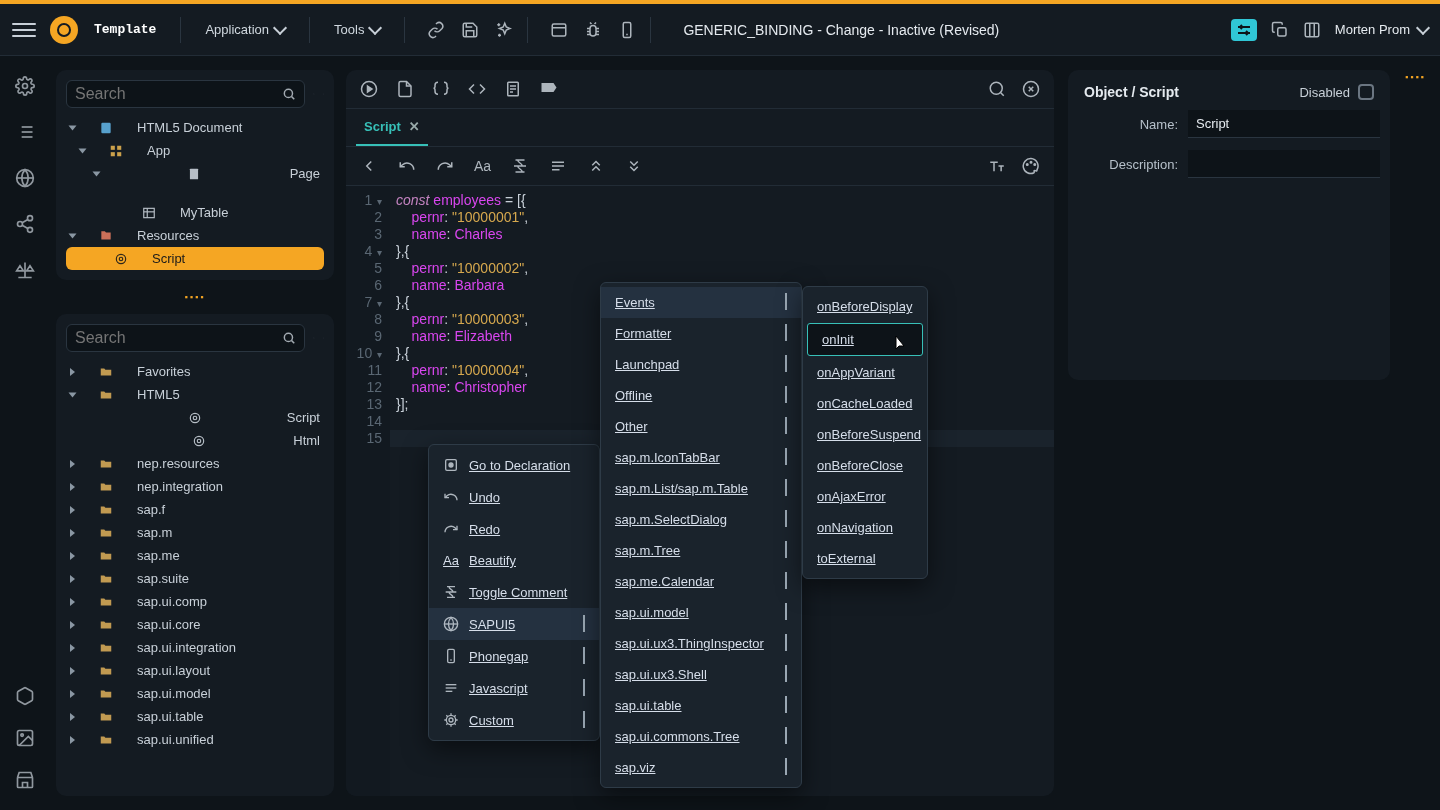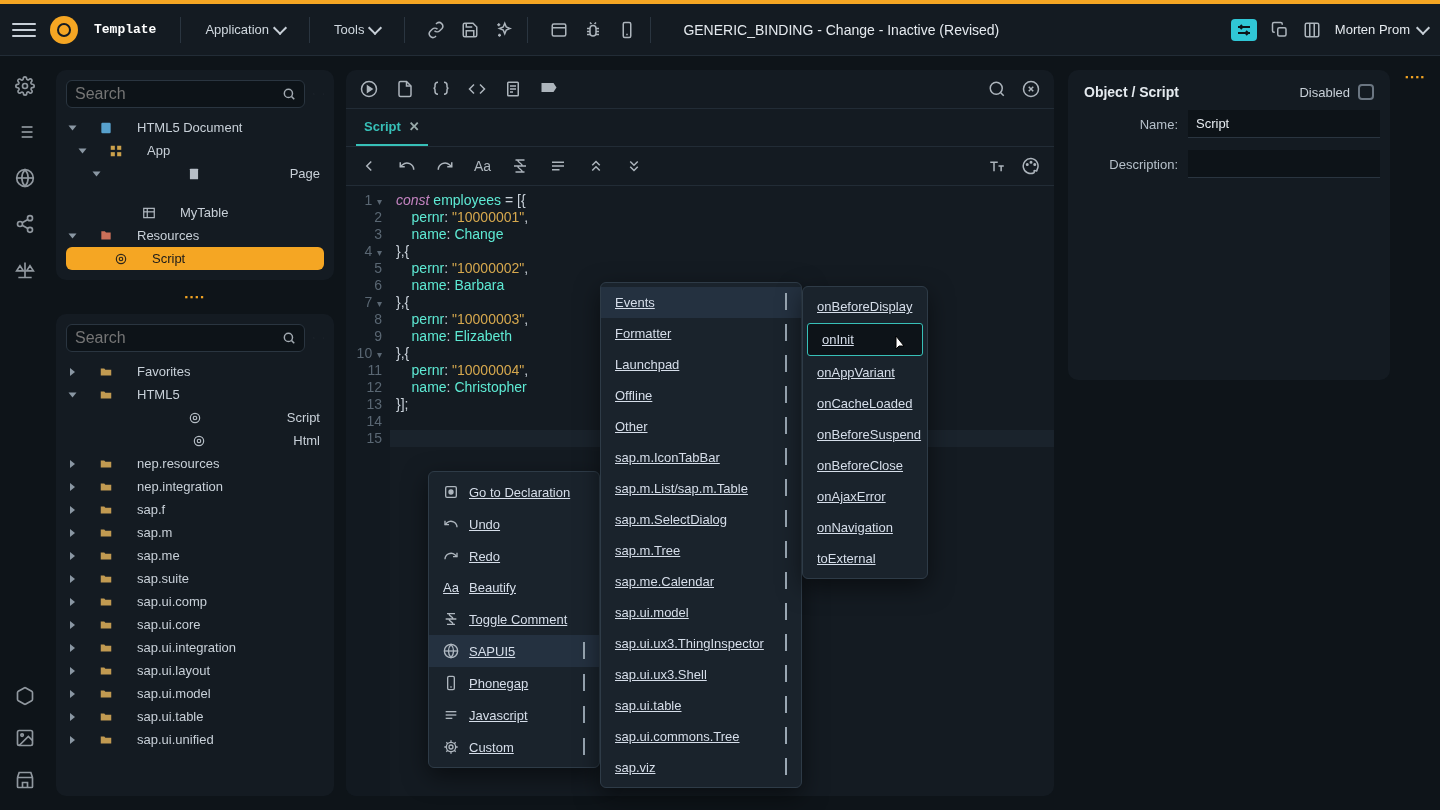--- a/index.html
+++ b/index.html
@@ -51,21 +51,21 @@
 .tab-close{font-size:13px;color:#9aa;cursor:pointer;}
 .edtoolbar{display:flex;align-items:center;gap:20px;padding:10px 14px;border-bottom:1px solid #222c36;}
 .edtoolbar .rgt{margin-left:auto;display:flex;gap:16px;}
 .editor{display:flex;flex:1;font-family:Menlo,Consolas,monospace;font-size:14px;line-height:17px;}
 .gutter{width:44px;text-align:right;padding:6px 8px 6px 0;color:#5a6773;background:#121920;}
 .gline{height:17px;}
 .gfold{color:#5a6773;font-size:10px;margin-left:2px;}
 .code{flex:1;padding:6px 0;}
 .cline{height:17px;white-space:pre;padding-left:6px;}
 .cline.hl{background:#1a232c;}
-.kw{color:#c383c0;font-style:italic;} .id{color:#5eead4;} .op{color:#c8d0d8;} .str{color:#d6a84e;}
+.kw{color:#c383c0;font-style:italic;} .id{color:#d946ef;} .op{color:#c8d0d8;} .str{color:#d6a84e;}
 
 .col-right{width:380px;display:flex;padding:14px 10px 14px 2px;gap:9px;}
 .obj-head{display:flex;align-items:center;justify-content:space-between;padding:4px 6px 10px 6px;}
 .obj-head .ttl{font-weight:700;color:#e5eaef;font-size:14px;}
 .chk{width:16px;height:16px;border:2px solid #6b7682;border-radius:4px;}
 .form-row{display:flex;align-items:center;gap:10px;margin-bottom:12px;}
 .form-row label{width:100px;text-align:right;color:#b6c0ca;}
 .text-input{flex:1;background:#0d1318;border:none;border-bottom:1px solid #2a3540;color:#e5eaef;padding:6px 8px;font-size:13px;outline:none;}
 .attr-table{width:100%;border-collapse:collapse;margin-top:8px;}
 .attr-table th{text-align:center;padding:8px 10px;color:#e5eaef;font-weight:700;border-bottom:1px solid #222c36;font-size:13px;}
@@ -525,21 +525,21 @@
             <div class="gline">10<span class="gfold"> ▾</span></div>
             <div class="gline">11</div>
             <div class="gline">12</div>
             <div class="gline">13</div>
             <div class="gline">14</div>
             <div class="gline">15</div>
           </div>
         <div class="code" id="code">
             <div class="cline"><span class="kw">const</span> <span class="id">employees</span> <span class="op">=</span> <span class="op">[{</span></div>
             <div class="cline">    <span class="id">pernr</span><span class="op">:</span> <span class="str">"10000001"</span><span class="op">,</span></div>
-            <div class="cline">    <span class="id">name</span><span class="op">:</span> <span class="id">Change</span></div>
+            <div class="cline">    <span class="id">name</span><span class="op">:</span> <span class="id">Charles</span></div>
             <div class="cline"><span class="op">},{</span></div>
             <div class="cline">    <span class="id">pernr</span><span class="op">:</span> <span class="str">"10000002"</span><span class="op">,</span></div>
             <div class="cline">    <span class="id">name</span><span class="op">:</span> <span class="id">Barbara</span></div>
             <div class="cline"><span class="op">},{</span></div>
             <div class="cline">    <span class="id">pernr</span><span class="op">:</span> <span class="str">"10000003"</span><span class="op">,</span></div>
             <div class="cline">    <span class="id">name</span><span class="op">:</span> <span class="id">Elizabeth</span></div>
             <div class="cline"><span class="op">},{</span></div>
             <div class="cline">    <span class="id">pernr</span><span class="op">:</span> <span class="str">"10000004"</span><span class="op">,</span></div>
             <div class="cline">    <span class="id">name</span><span class="op">:</span> <span class="id">Christopher</span></div>
             <div class="cline"><span class="op">}];</span></div>
@@ -650,21 +650,21 @@
               <td></td>
               <td></td>
               <td></td>
             </tr>
           </tbody>
       </table>
     </div>
   </div>
 </div>
 
-<div class="ctx" id="ctx1" style="left:428px;top:471px;width:172px;">
+<div class="ctx" id="ctx1" style="left:428px;top:444px;width:172px;">
     <div class="ctx-item">
       <svg class="ci" viewBox="0 0 24 24" fill="none" stroke="#c8d0d8" stroke-width="2">
         <rect x="4" y="4" width="16" height="16" rx="2"></rect>
         <circle cx="12" cy="12" r="3" fill="#c8d0d8"></circle>
       </svg>
       <span>Go to Declaration</span>
     </div>
     <div class="ctx-item">
       <svg class="ci" viewBox="0 0 24 24" fill="none" stroke="#c8d0d8" stroke-width="2">
         <path d="M3 7v6h6"></path>

